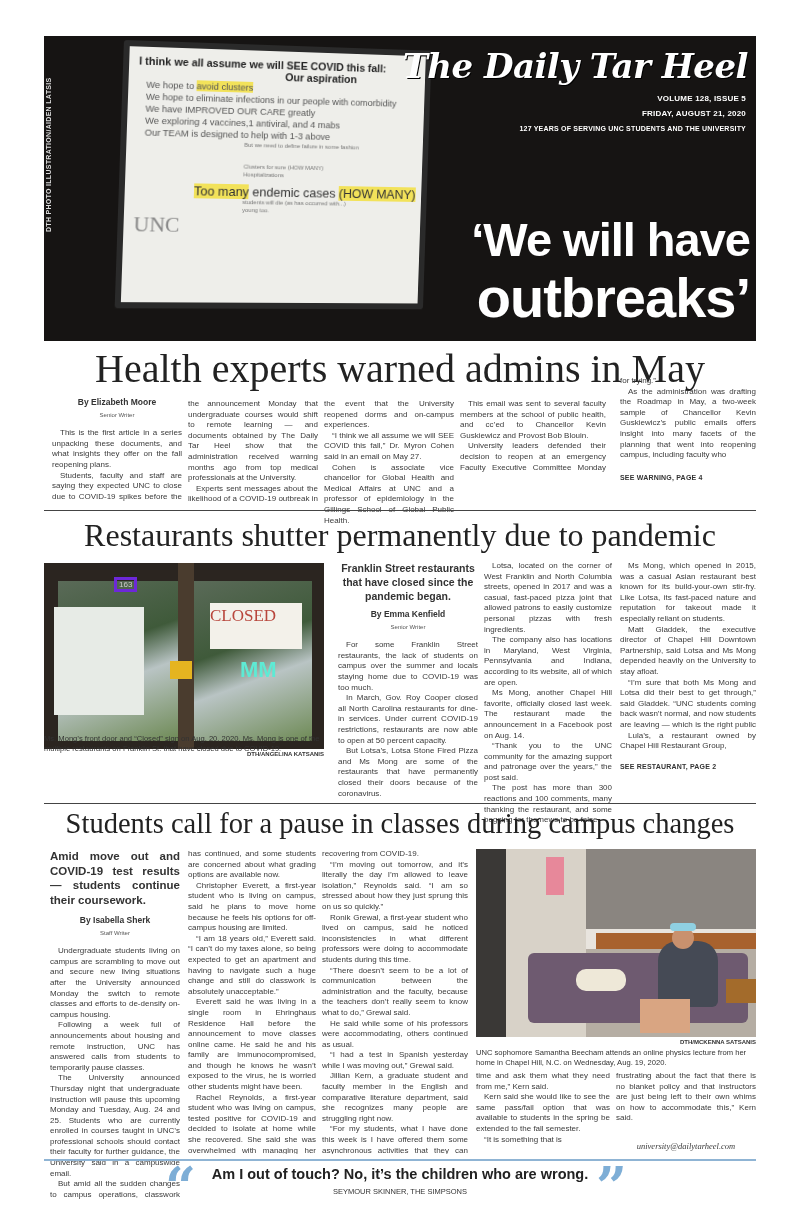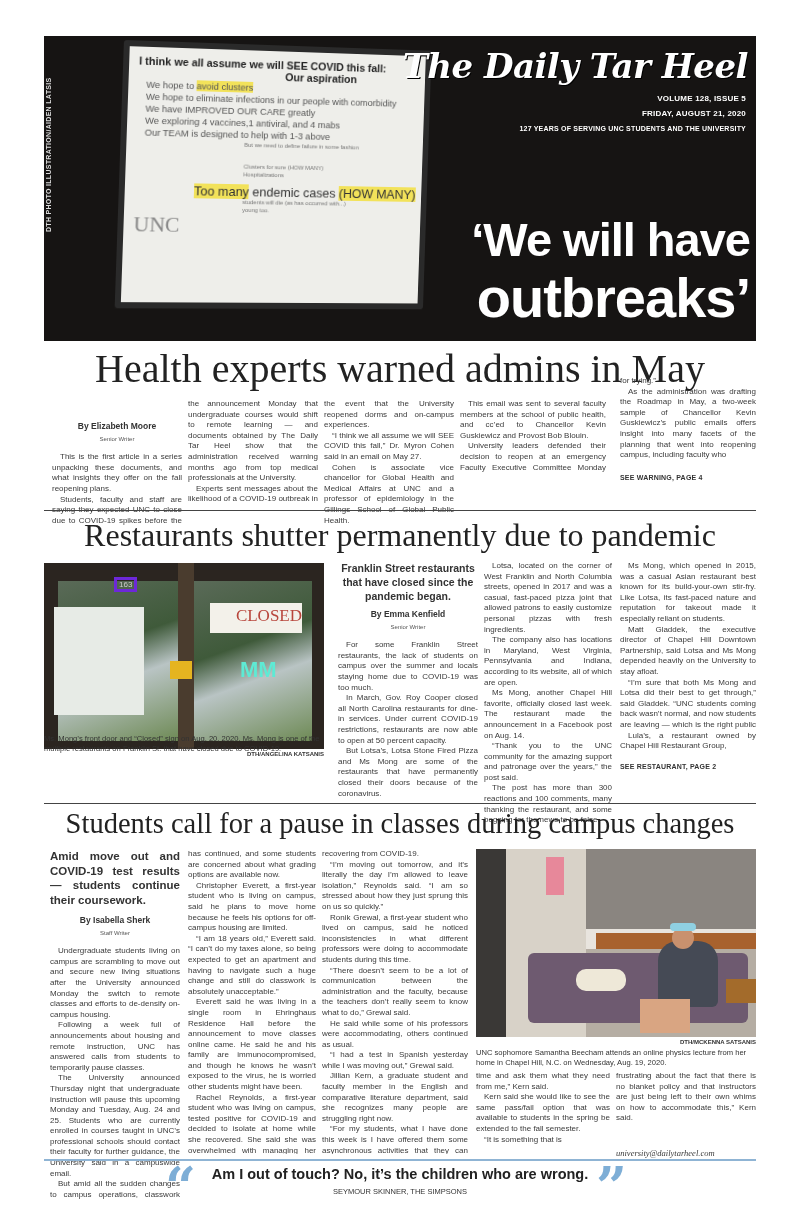--- a/index.html
+++ b/index.html
@@ -73,21 +73,21 @@
   <div class="abs meta" style="top:73px">FRIDAY, AUGUST 21, 2020</div>
   <div class="abs meta" style="top:89px;font-size:7px">127 YEARS OF SERVING UNC STUDENTS AND THE UNIVERSITY</div>
   <div id="big-quote" class="abs">
     <div class="l1">‘We will have</div>
     <div class="l2">outbreaks’</div>
   </div>
 </div>
 
 <div class="headline" style="top:346px;font-size:40px;line-height:46px">Health experts warned admins in May</div>
 
-<div class="col" style="left:52px;top:421px;width:130px">
+<div class="col" style="left:52px;top:397px;width:130px">
   <div class="byline">By Elizabeth Moore</div>
   <div class="role">Senior Writer</div>
   <p>This is the first article in a series unpacking these documents, and what insights they offer on the fall reopening plans.</p>
   <p style="max-height:32px;overflow:hidden">Students, faculty and staff are saying they expected UNC to close due to COVID-19 spikes before the announcement Monday that undergraduate courses would shift to remote learning — and documents obtained by The Daily Tar Heel show that the administration received warning months ago from top medical professionals at the University.</p>
 </div>
 <div class="col" style="left:188px;top:399px;width:130px;height:106px;overflow:hidden">
   <p class="ni">the announcement Monday that undergraduate courses would shift to remote learning — and documents obtained by The Daily Tar Heel show that the administration received warning months ago from top medical professionals at the University.</p>
   <p>Experts sent messages about the likelihood of a COVID-19 outbreak in the event that the University reopened dorms and on-campus experiences.</p>
 </div>
 <div class="col" style="left:324px;top:399px;width:130px">
@@ -108,21 +108,21 @@
 <div class="rule" style="top:510px"></div>
 
 <div class="headline" style="top:515px;font-size:32px;line-height:40px">Restaurants shutter permanently due to pandemic</div>
 
 <div id="rest-photo" class="abs">
   <div class="door" style="left:0;top:0;width:280px;height:186px;background:#2b2520"></div>
   <div class="glass" style="left:14px;top:18px;width:120px;height:160px"></div>
   <div class="glass" style="left:150px;top:18px;width:118px;height:160px"></div>
   <div class="door" style="left:134px;top:0;width:16px;height:186px;background:#4a3c2e"></div>
   <div class="sign" style="left:10px;top:44px;width:90px;height:108px;background:#e7ebe6"></div>
-  <div class="sign" style="left:166px;top:40px;width:92px;height:30px;color:#b8463c;font-family:'Liberation Serif',serif;font-size:17px;text-align:right;padding-top:3px">CLOSED</div>
+  <div class="sign" style="left:166px;top:40px;width:92px;height:46px;color:#b8463c;font-family:'Liberation Serif',serif;font-size:17px;text-align:left;padding-top:3px">CLOSED</div>
   <div class="abs" style="left:126px;top:98px;width:22px;height:18px;background:#e5b420"></div>
   <div class="abs" style="left:70px;top:14px;color:#ccc;font-size:8px;border:3px solid #6d28d9;padding:0 2px">163</div>
   <div class="abs" style="left:196px;top:94px;color:#5eead4;font-size:22px;font-weight:bold">MM</div>
 </div>
 <div class="credit" style="left:44px;top:751px;width:280px">DTH/ANGELINA KATSANIS</div>
 <div class="caption" style="left:44px;top:734px;width:285px">Ms. Mong’s front door and “Closed” sign on Aug. 20, 2020. Ms. Mong is one of the multiple restaurants on Franklin St. that have closed due to COVID-19.</div>
 
 <div class="col" style="left:338px;top:561px;width:140px">
   <div class="deck" style="text-align:center;font-size:10.5px;line-height:14px;margin-bottom:6px">Franklin Street restaurants that have closed since the pandemic began.</div>
   <div class="byline">By Emma Kenfield</div>
@@ -195,20 +195,20 @@
 <div class="credit" style="left:476px;top:1039px;width:280px">DTH/MCKENNA SATSANIS</div>
 <div class="caption" style="left:476px;top:1048px;width:285px">UNC sophomore Samantha Beecham attends an online physics lecture from her home in Chapel Hill, N.C. on Wednesday, Aug. 19, 2020.</div>
 
 <div class="col" style="left:476px;top:1071px;width:134px">
   <p class="ni">time and ask them what they need from me,” Kern said.</p>
   <p>Kern said she would like to see the same pass/fail option that was available to students in the spring be extended to the fall semester.</p>
   <p class="ni" style="text-indent:8px">“It is something that is</p>
 </div>
 <div class="col" style="left:616px;top:1071px;width:140px">
   <p class="ni">frustrating about the fact that there is no blanket policy and that instructors are just being left to their own whims on how to accommodate this,” Kern said.</p>
-  <p class="ni" style="text-align:left;font-style:italic;margin-top:24px;font-family:'Liberation Serif',serif;font-size:8.5px">university@dailytarheel.com</p>
+  <p class="ni" style="text-align:center;font-style:italic;margin-top:17px;font-family:'Liberation Serif',serif;font-size:8.5px">university@dailytarheel.com</p>
 </div>
 
 <div id="quote-rule" class="abs"></div>
 <div class="qmark" style="left:165px;top:1160px">“</div>
 <div class="qmark" style="left:596px;top:1160px">”</div>
 <div id="quote-text" class="abs">Am I out of touch? No, it’s the children who are wrong.</div>
 <div id="quote-src" class="abs">SEYMOUR SKINNER, THE SIMPSONS</div>
 
 </body></html>

